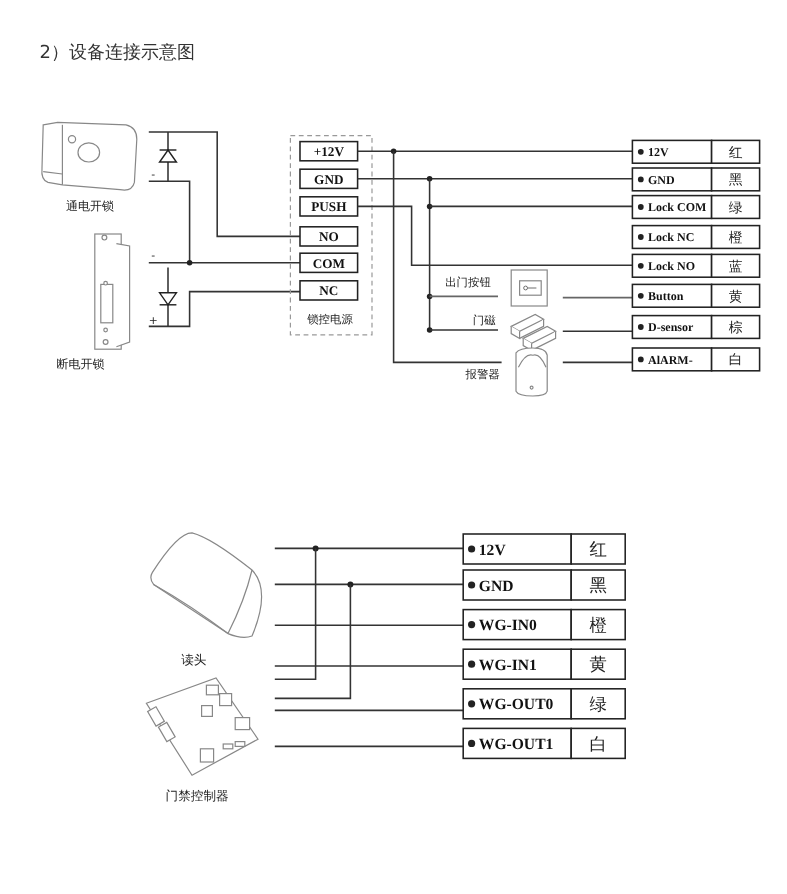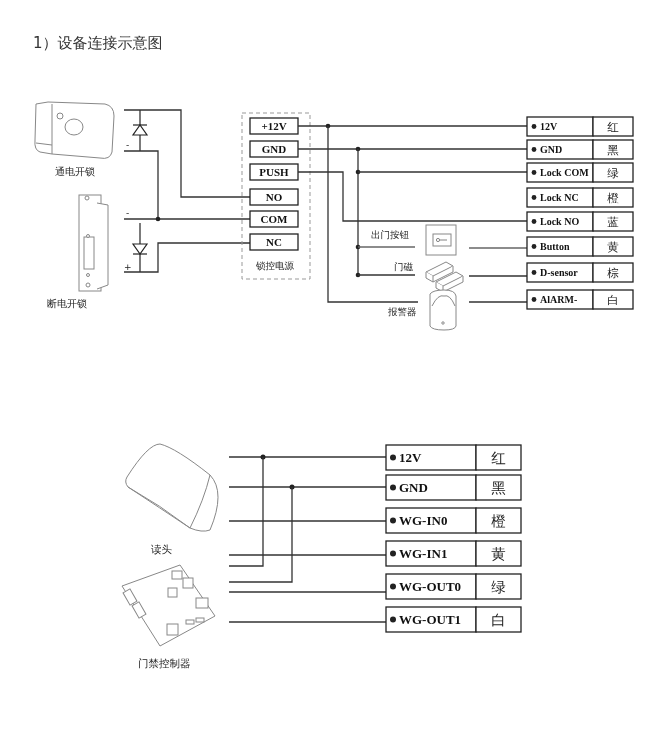--- a/index.html
+++ b/index.html
@@ -11,21 +11,21 @@
   .box{fill:#fff;stroke:#222;stroke-width:1.3;}
   .lbl{font-family:"Liberation Serif","DejaVu Serif",serif;font-weight:bold;fill:#111;}
   .cn{font-family:"DejaVu Sans",sans-serif;fill:#222;}
   .cnserif{font-family:"DejaVu Serif",serif;fill:#222;}
   .dev{fill:#fff;stroke:#888;stroke-width:1;}
   .dot{fill:#222;}
 </style>
 </head>
 <body>
 
-<div class="title">1）设备连接示意图</div>
+<div class="title">2）设备连接示意图</div>
 
 <svg width="656" height="745" viewBox="0 0 656 745">
 
   <g>
     <path class="dev" d="M36 104 L48 102 L105 104 Q114 106 114 116 L112 152 Q110 160 100 158 L52 154 L40 152 Q34 150 35 140 Z"></path>
     <path class="dev" d="M52 104 L52 154"></path>
     <path class="dev" d="M36 143 L52 145"></path>
     <circle class="dev" cx="60" cy="116" r="3"></circle>
     <ellipse class="dev" cx="74" cy="127" rx="9" ry="8"></ellipse>
   </g>

